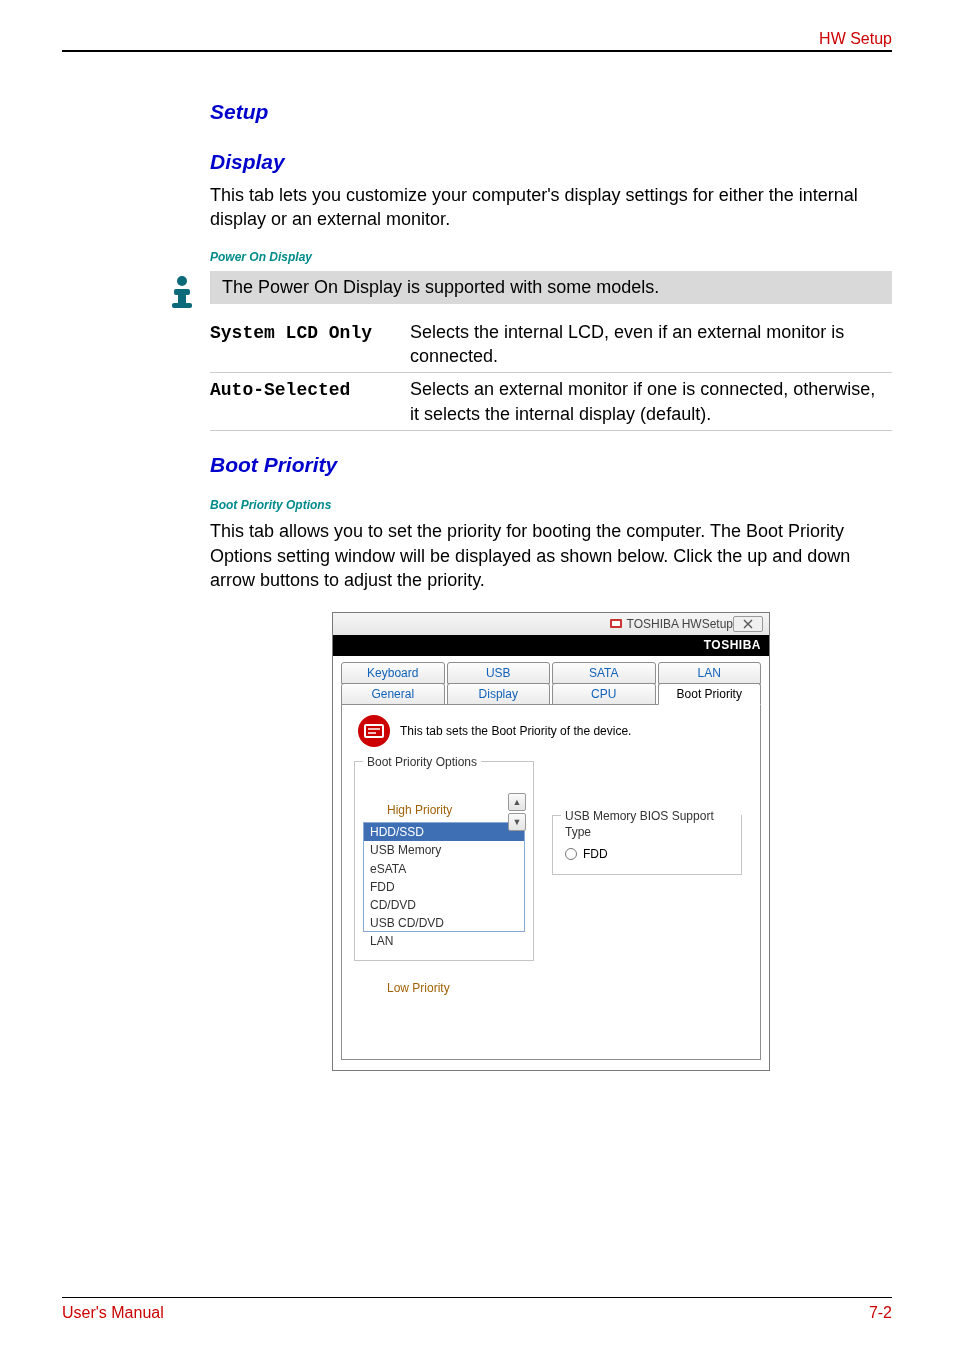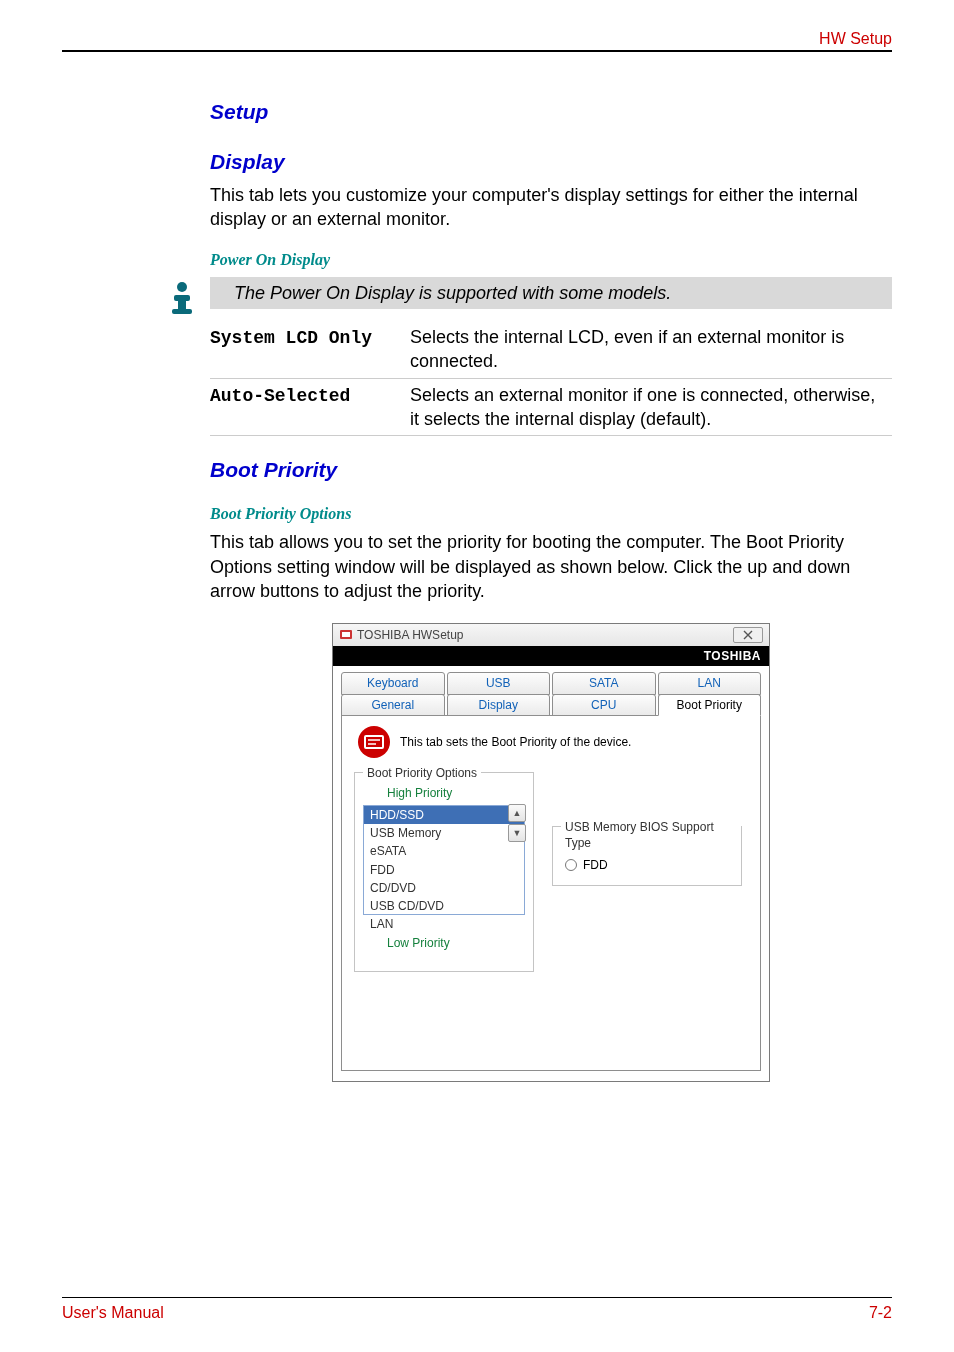--- a/index.html
+++ b/index.html
@@ -39,42 +39,40 @@
     font-style: italic;
     font-weight: bold;
     font-size: 21px;
     margin-top: 10px;
     margin-bottom: 6px;
   }
   h3.teal {
     color: #008b8b;
     font-style: italic;
     font-weight: bold;
-    font-size: 16px;
+    font-size: 12px;
     margin-top: 18px;
     margin-bottom: 6px;
-    font-family: Liberation Serif, serif;
   }
   p { margin-bottom: 8px; }
   .mono { font-family: "Courier New", monospace; font-weight: bold; }
   .note-row {
     display: flex;
     align-items: flex-start;
   }
   .info-icon {
     width: 36px;
     flex-shrink: 0;
     margin-left: -46px;
     margin-right: 10px;
     margin-top: 2px;
   }
   .note-box {
     background: #d9d9d9;
-    padding: 4px 24px;
-    font-style: italic;
+    padding: 4px 12px;
     flex-grow: 1;
     margin-bottom: 12px;
   }
   table.defs {
     border-collapse: collapse;
     width: 100%;
     margin-bottom: 14px;
   }
   table.defs td {
     padding: 4px 6px 4px 0;
@@ -90,21 +88,21 @@
   .dialog {
     width: 438px;
     border: 1px solid #7a7a7a;
     background: #fff;
     font-size: 12px;
   }
   .titlebar {
     height: 22px;
     display: flex;
     align-items: center;
-    justify-content: space-between;
+    justify-content: flex-end;
     background: linear-gradient(#f6f6f6, #e6e6e6);
     padding: 0 6px;
     color: #444;
   }
   .titlebar-left { display: flex; align-items: center; gap: 4px; }
   .titlebar svg { flex-shrink: 0; }
   .closebtn {
     width: 30px; height: 16px;
     border: 1px solid #999; border-radius: 2px;
     display: flex; align-items: center; justify-content: center;
@@ -163,21 +161,21 @@
     position: absolute;
     top: -8px; left: 8px;
     background: #fff;
     padding: 0 4px;
     font-size: 12px;
     color: #333;
   }
   .boot-left {
     width: 180px;
   }
-  .priority-label { color: #15803d; padding: 4px 0 4px 24px; font-size:12px; }
+  .priority-label { color: #a16207; padding: 4px 0 4px 24px; font-size:12px;margin-top:28px; }
   .boot-list {
     border: 1px solid #8aa9d6;
     height: 110px;
     background: #fff;
     font-size: 12px;
   }
   .boot-item { padding: 1px 6px; color: #333; }
   .boot-item.selected { background: #3e6fb5; color: #fff; }
   .arrow-buttons {
     position: absolute;

